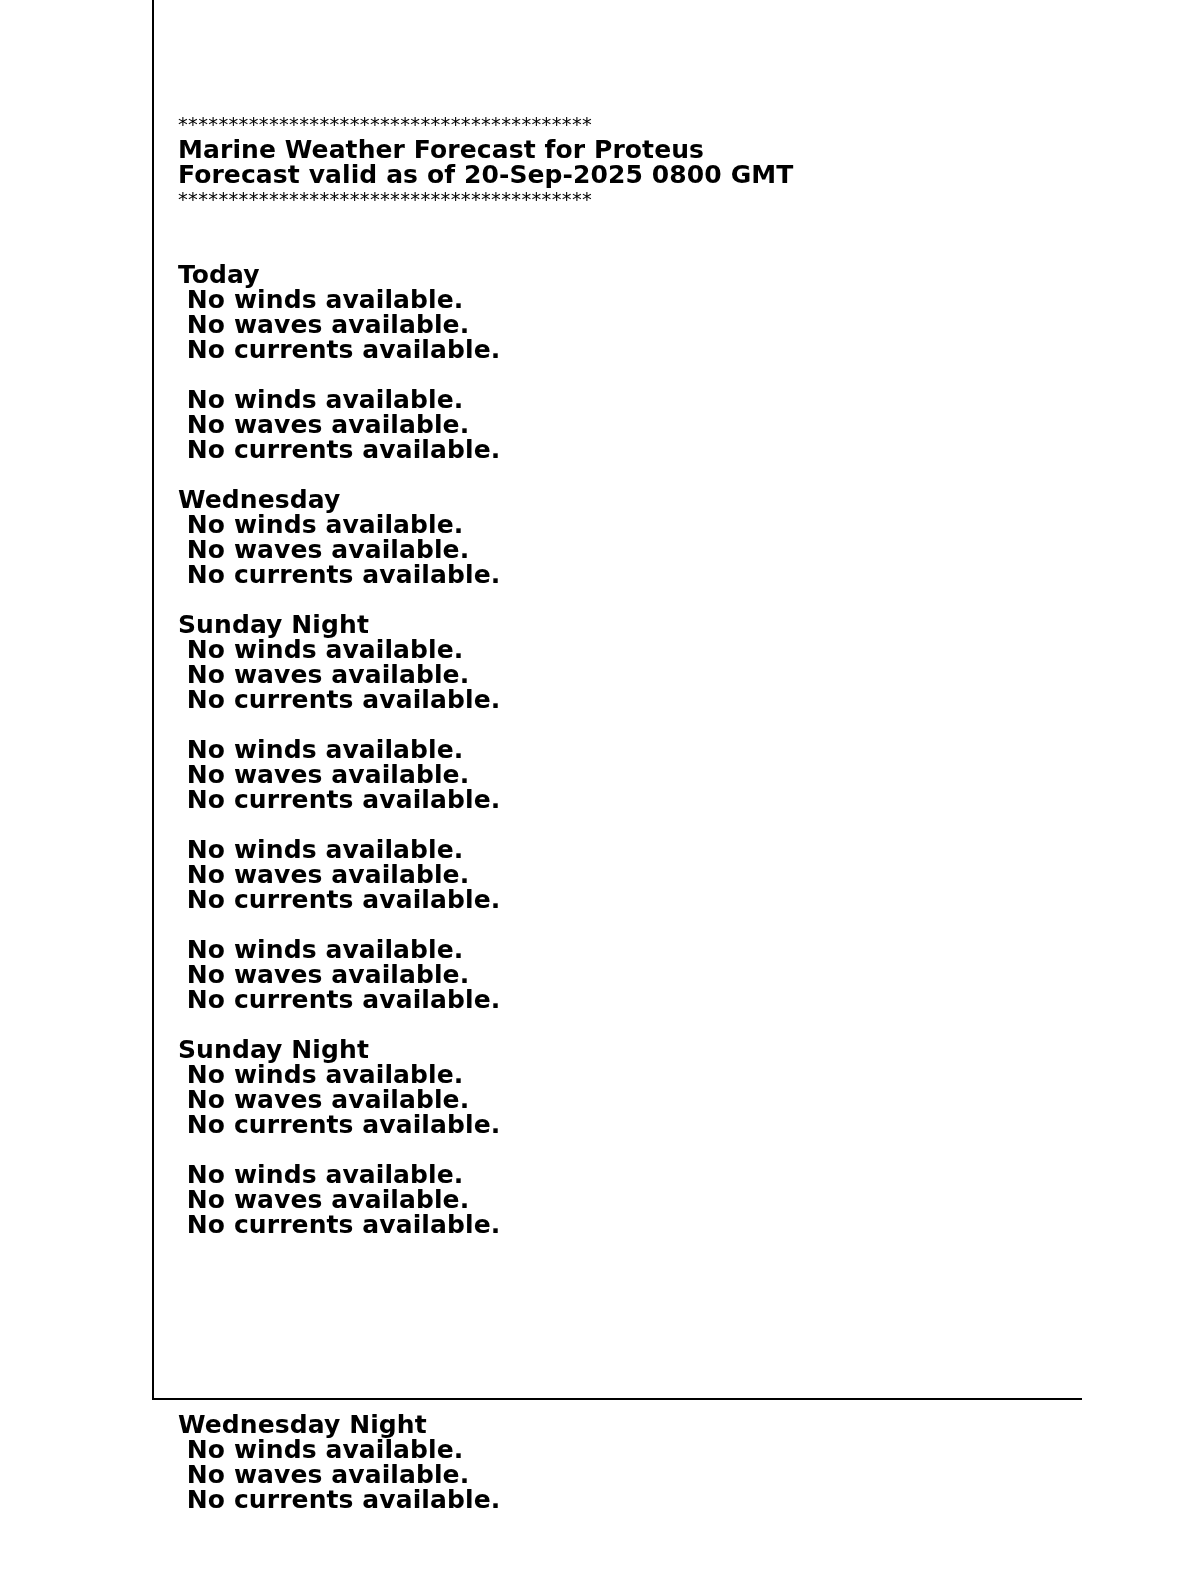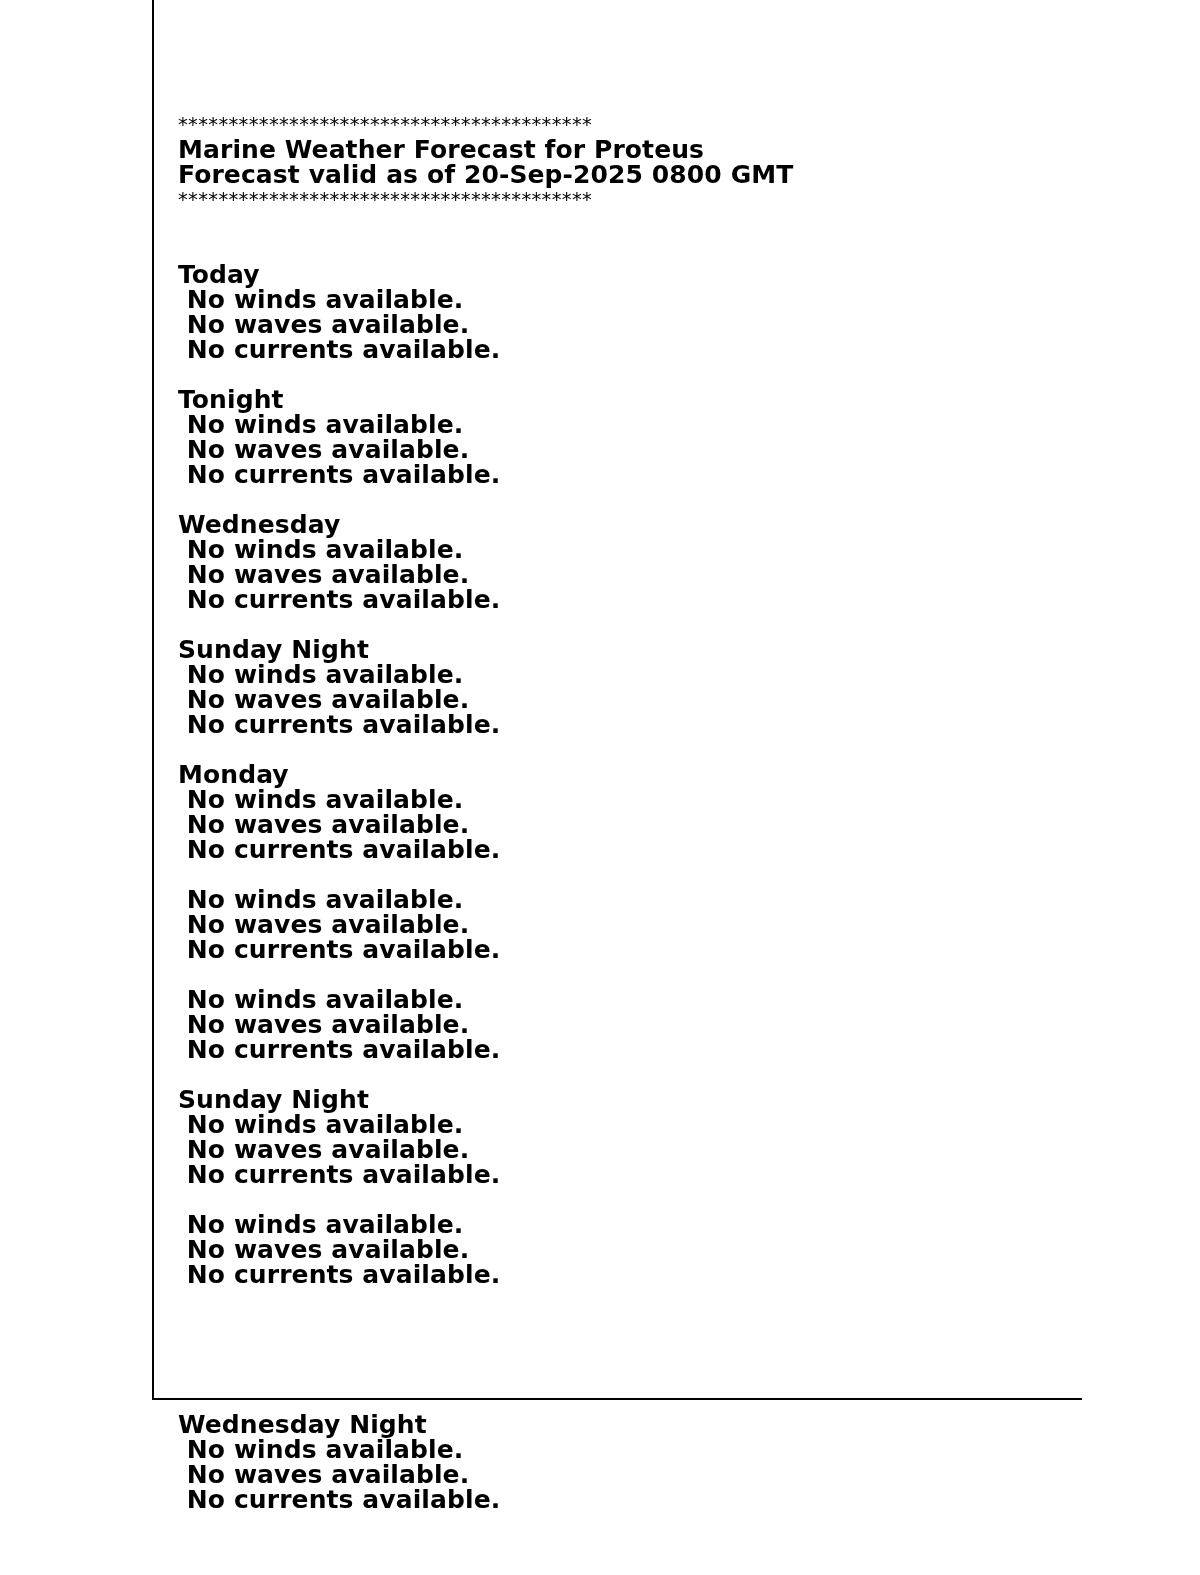--- a/index.html
+++ b/index.html
@@ -87,21 +87,20 @@
 
     <div class="block">
       <div class="line">Today</div>
       <div class="line"> No winds available.</div>
       <div class="line"> No waves available.</div>
       <div class="line"> No currents available.</div>
     </div>
     <div class="blank"></div>
 
     <div class="block">
-      <div class="line">Tonight</div>
       <div class="line"> No winds available.</div>
       <div class="line"> No waves available.</div>
       <div class="line"> No currents available.</div>
     </div>
     <div class="blank"></div>
 
     <div class="block">
       <div class="line">Wednesday</div>
       <div class="line"> No winds available.</div>
       <div class="line"> No waves available.</div>
@@ -111,21 +110,20 @@
 
     <div class="block">
       <div class="line">Sunday Night</div>
       <div class="line"> No winds available.</div>
       <div class="line"> No waves available.</div>
       <div class="line"> No currents available.</div>
     </div>
     <div class="blank"></div>
 
     <div class="block">
-      <div class="line">Monday</div>
       <div class="line"> No winds available.</div>
       <div class="line"> No waves available.</div>
       <div class="line"> No currents available.</div>
     </div>
     <div class="blank"></div>
 
     <div class="block">
       <div class="line"> No winds available.</div>
       <div class="line"> No waves available.</div>
       <div class="line"> No currents available.</div>

